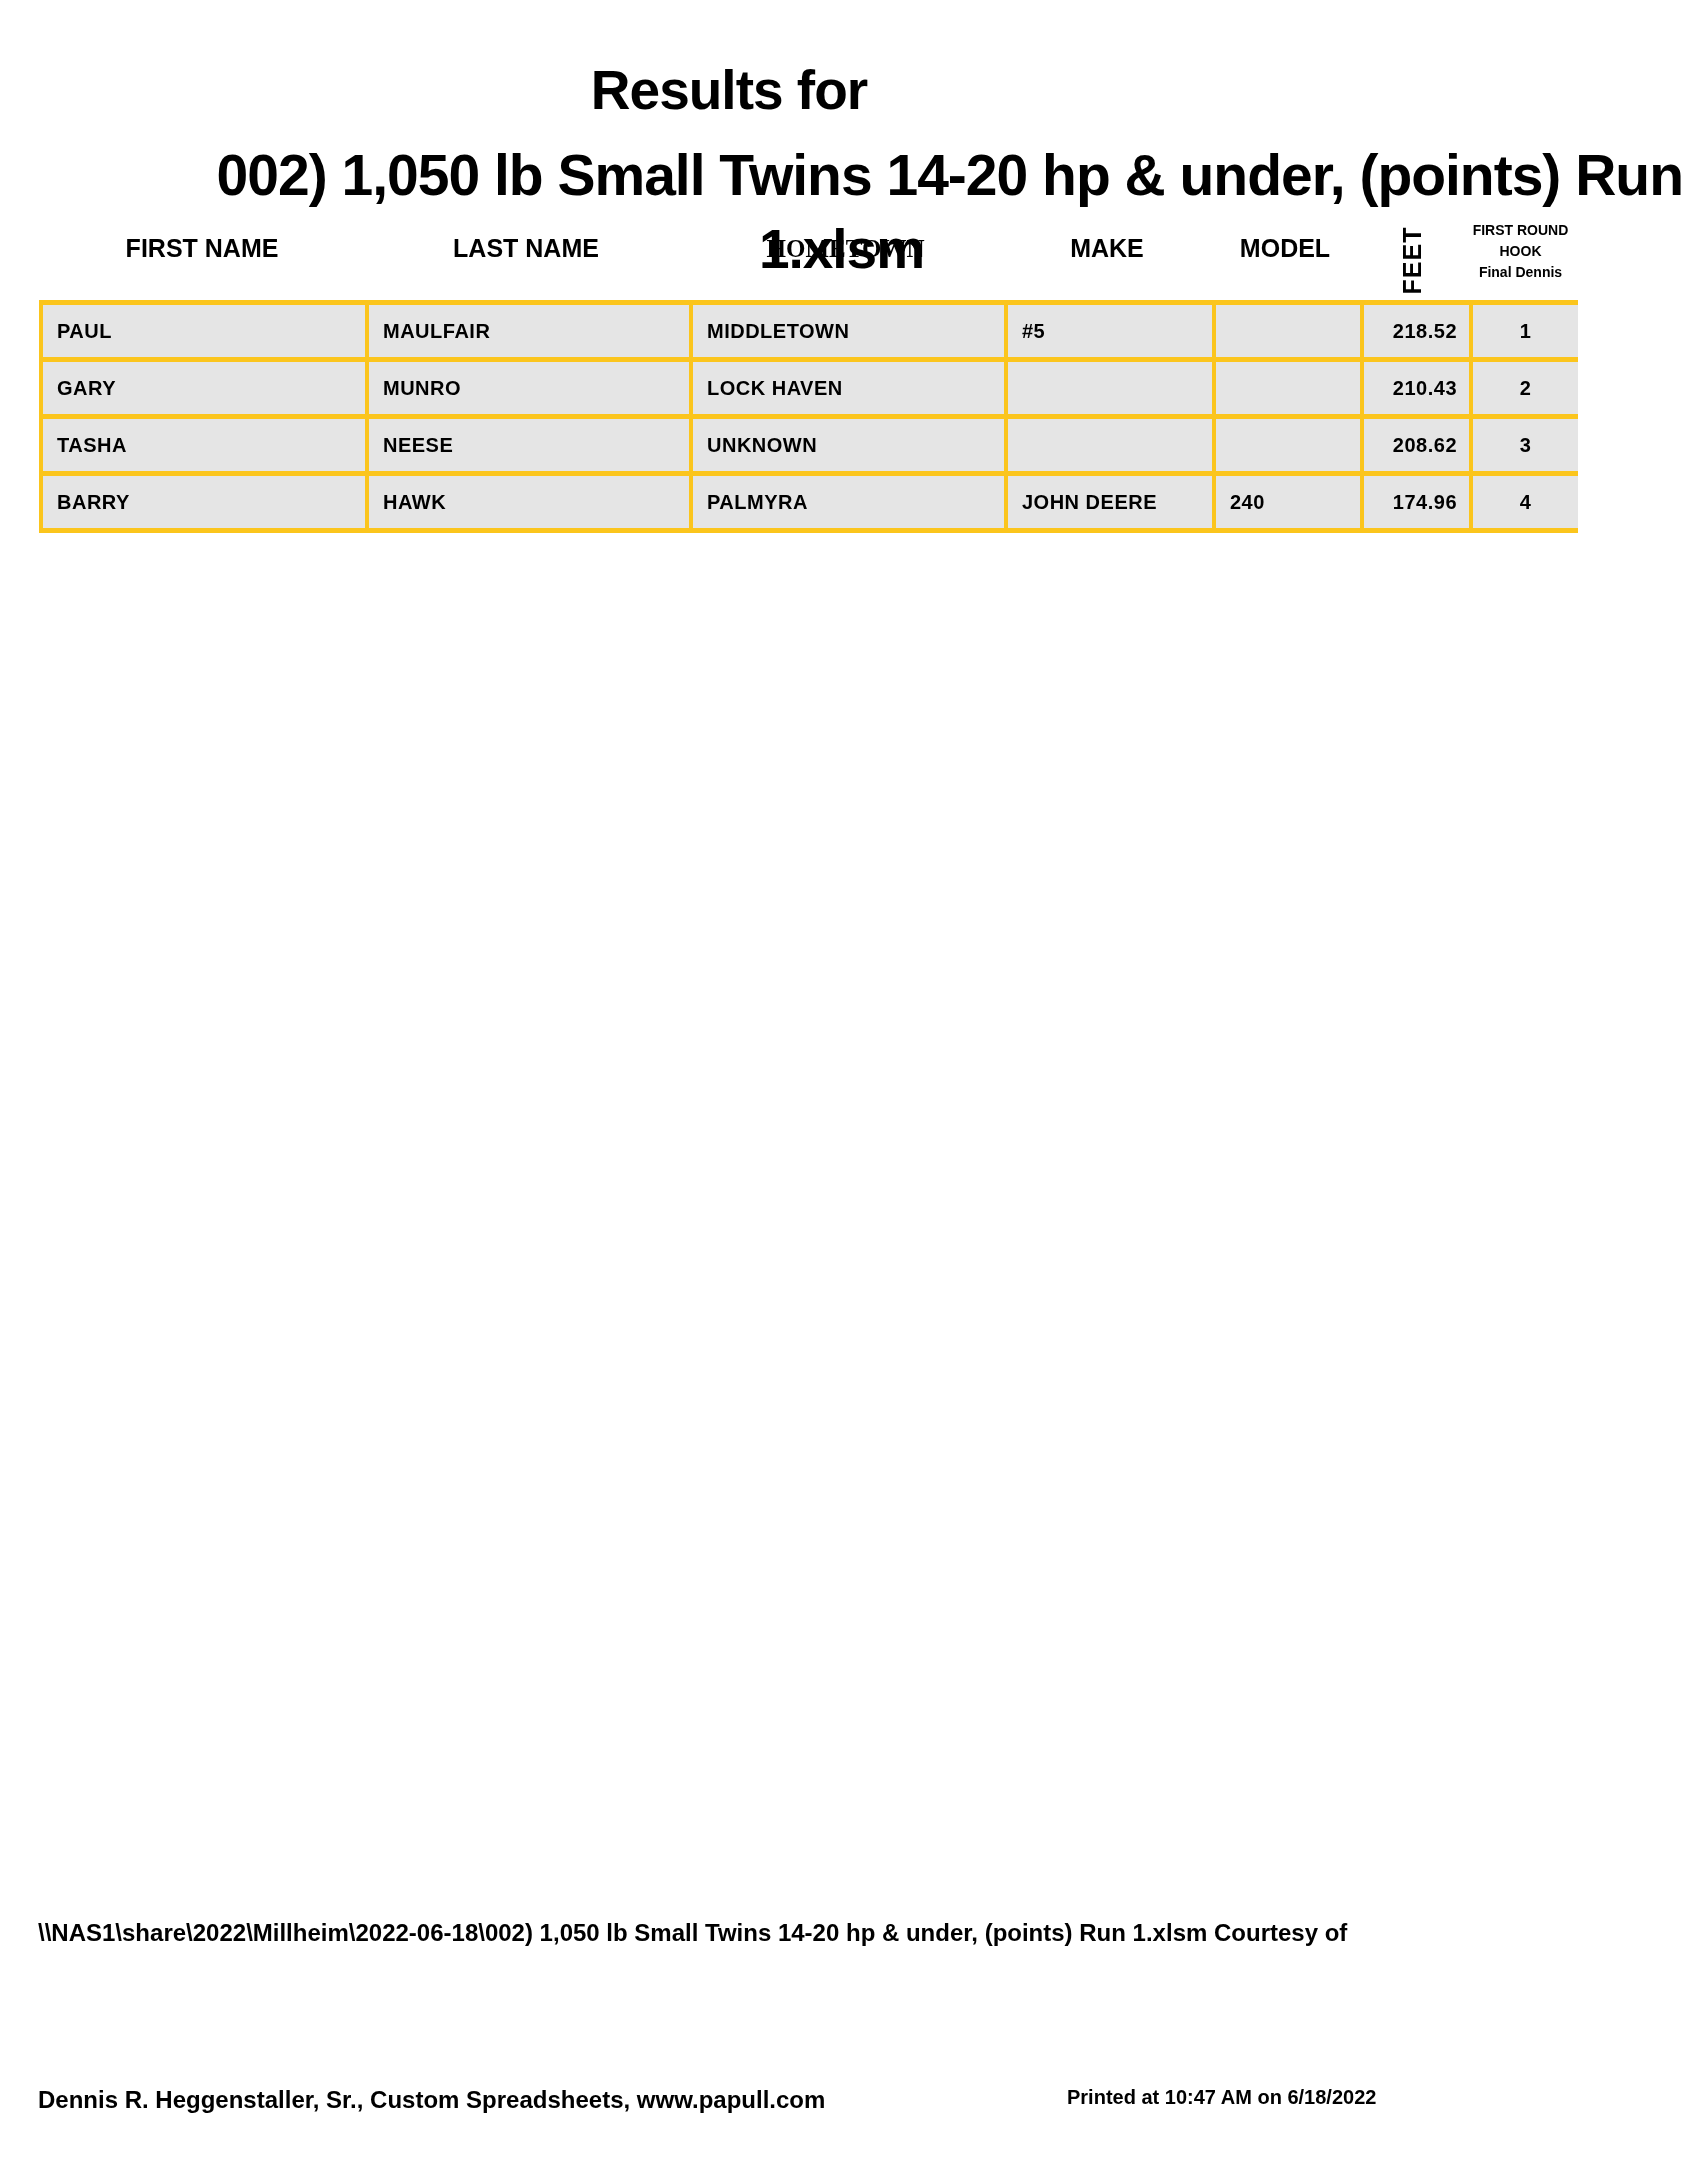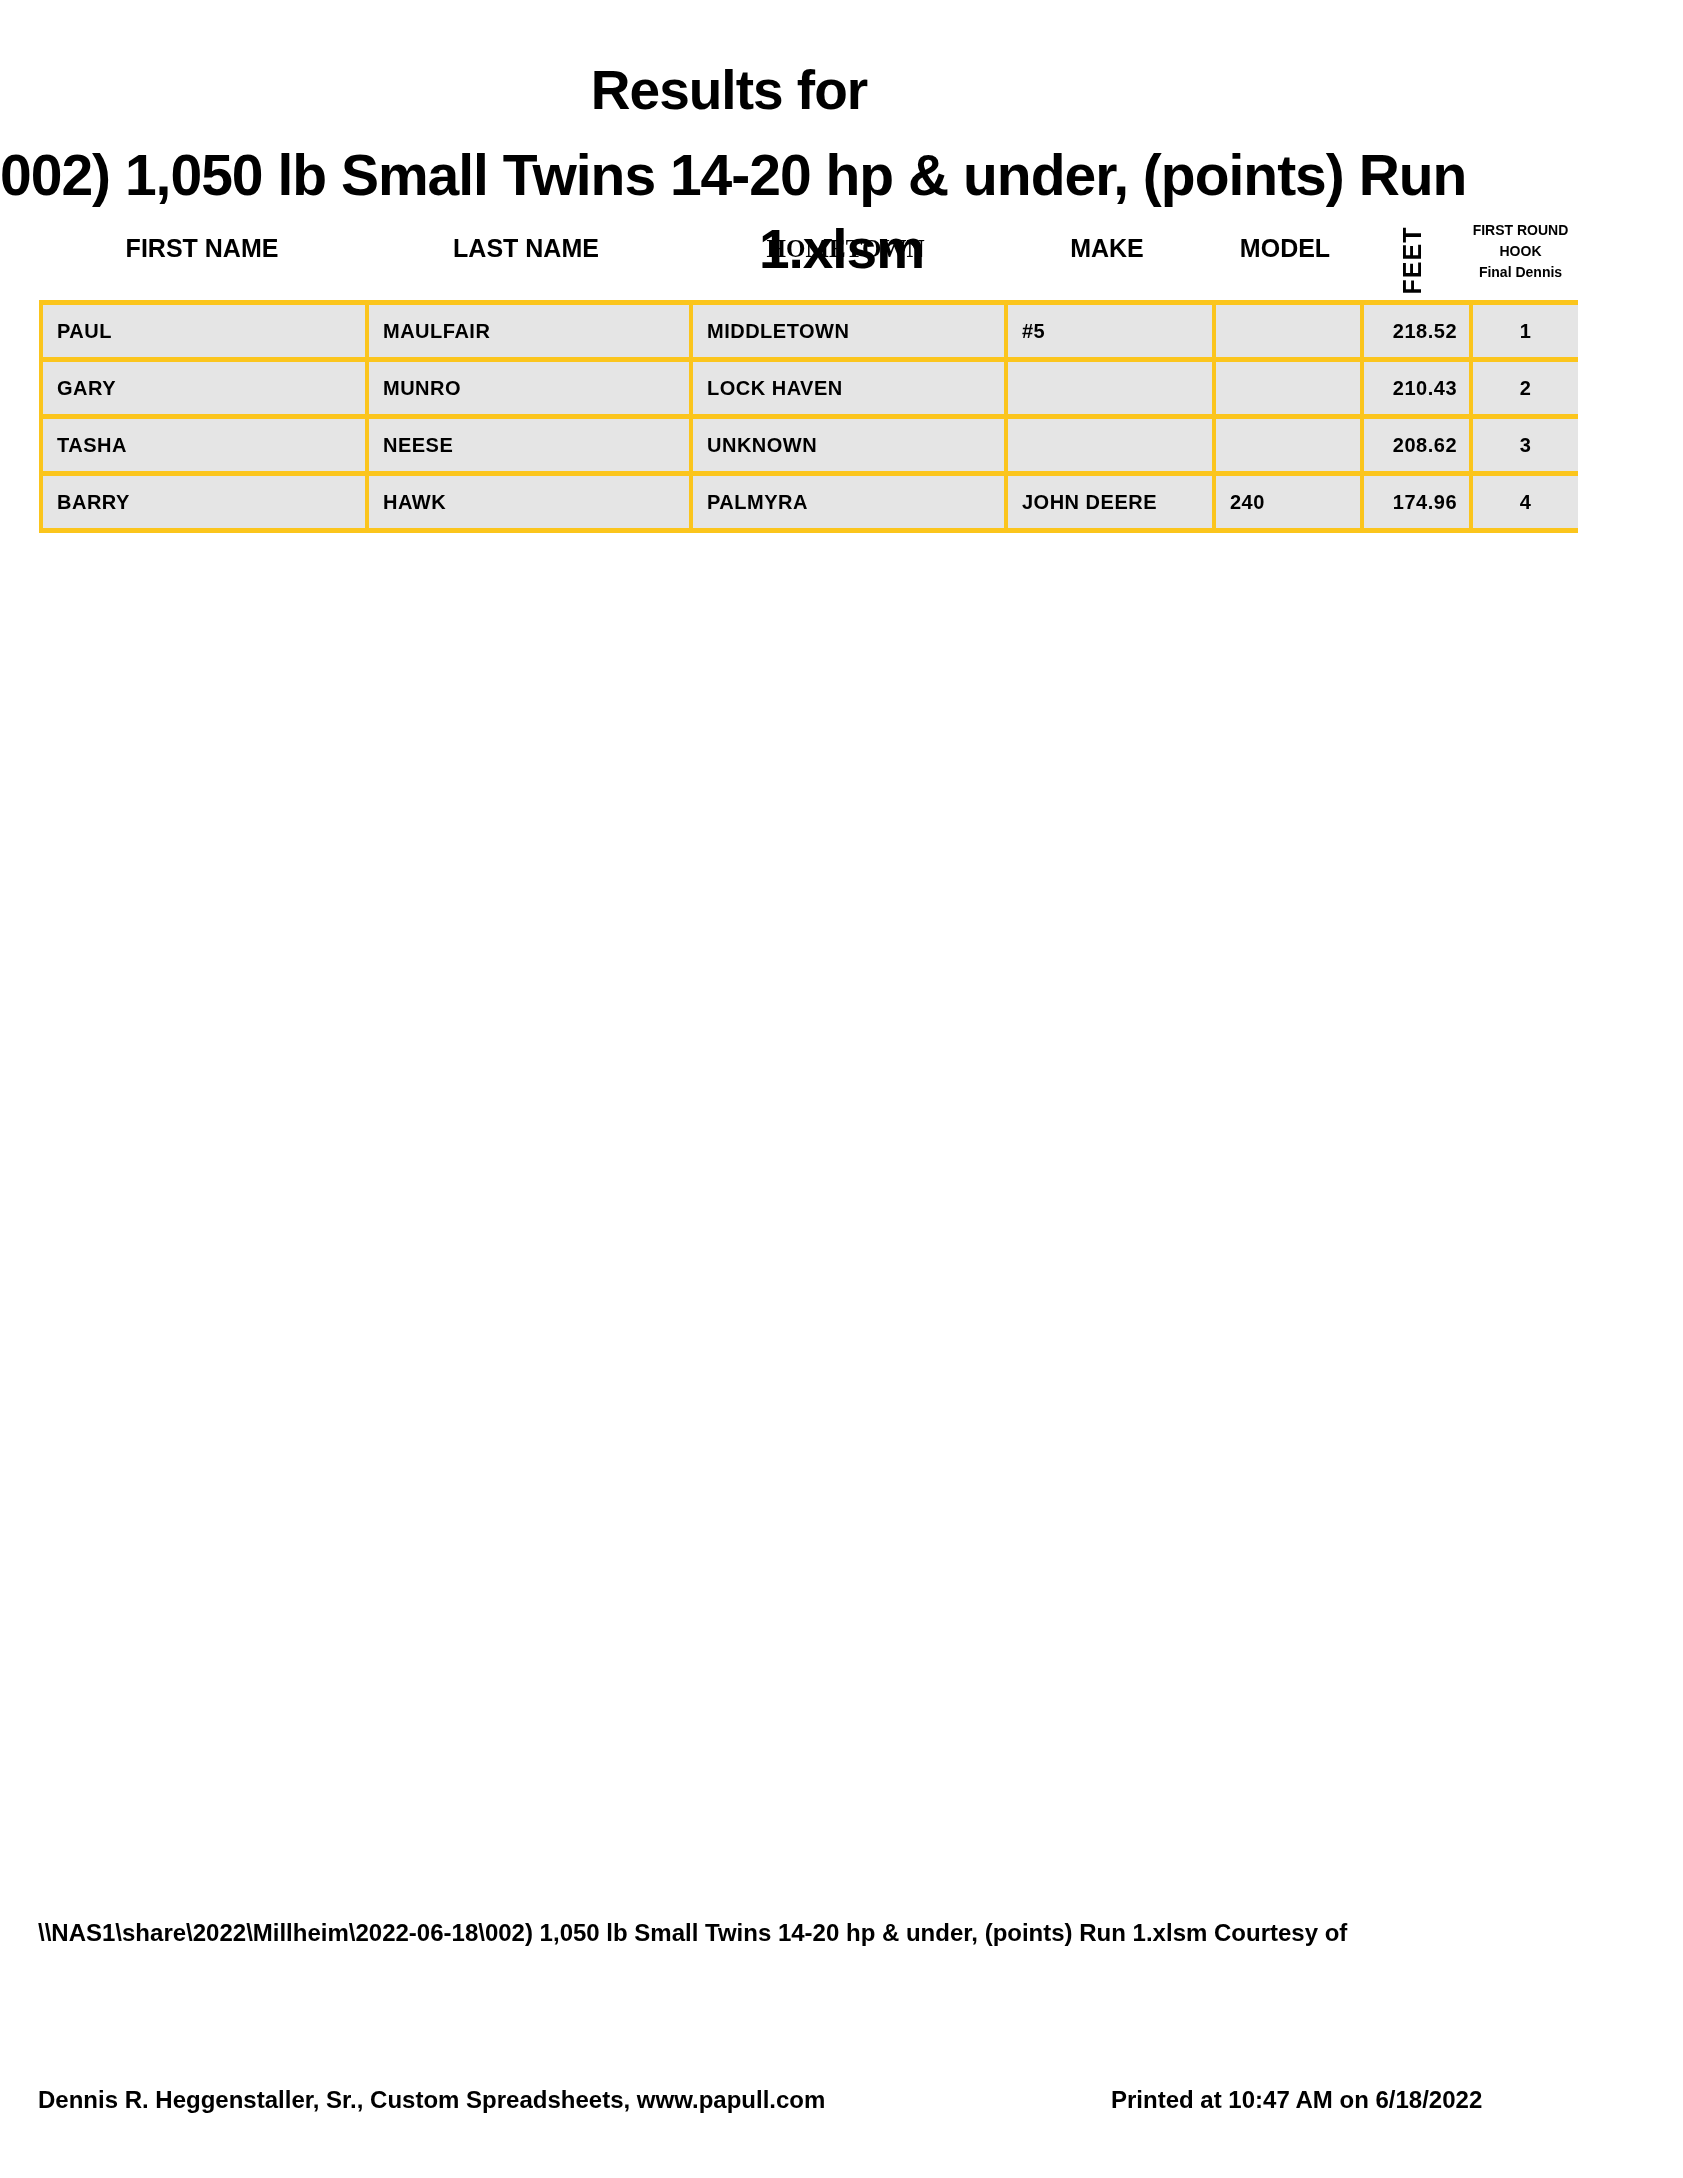--- a/index.html
+++ b/index.html
@@ -16,21 +16,21 @@
   }
 
   
   .title-line1 {
     position: absolute; top: 63px; left: 0; width: 1458px;
     text-align: center; font-size: 55px; line-height: 1.0;
     letter-spacing: -1px; z-index: 3; white-space: nowrap;
   }
   .title-line2 {
     position: absolute; top: 147px; left: 0; width: 1683px;
-    text-align: left; font-size: 57px; line-height: 1.0;
+    text-align: right; font-size: 57px; line-height: 1.0;
     letter-spacing: -1px; z-index: 3; white-space: nowrap;
   }
   .title-line3 {
     position: absolute; top: 222px; left: 0; width: 1683px;
     text-align: center; font-size: 55px; line-height: 1.0;
     letter-spacing: -1px; z-index: 3; white-space: nowrap;
   }
 
   
   .col-header {
@@ -84,22 +84,22 @@
   
   .footer-line1 {
     position: absolute; left: 38px; top: 1919px;
     font-size: 24px; white-space: nowrap;
   }
   .footer-line2-left {
     position: absolute; left: 38px; top: 2086px;
     font-size: 24px; white-space: nowrap;
   }
   .footer-line2-right {
-    position: absolute; left: 1111px; top: 2086px;
-    font-size: 24px; white-space: nowrap; text-align: right;
+    position: absolute; left: 1067px; top: 2086px;
+    font-size: 20px; white-space: nowrap; text-align: right;
   }
 </style>
 </head>
 <body>
 
 <div class="title-line1">Results for</div>
 <div class="title-line2">002) 1,050 lb Small Twins 14-20 hp &amp; under, (points) Run</div>
 <div class="title-line3">1.xlsm</div>
 
 <div class="col-header hdr-first">FIRST NAME</div>

